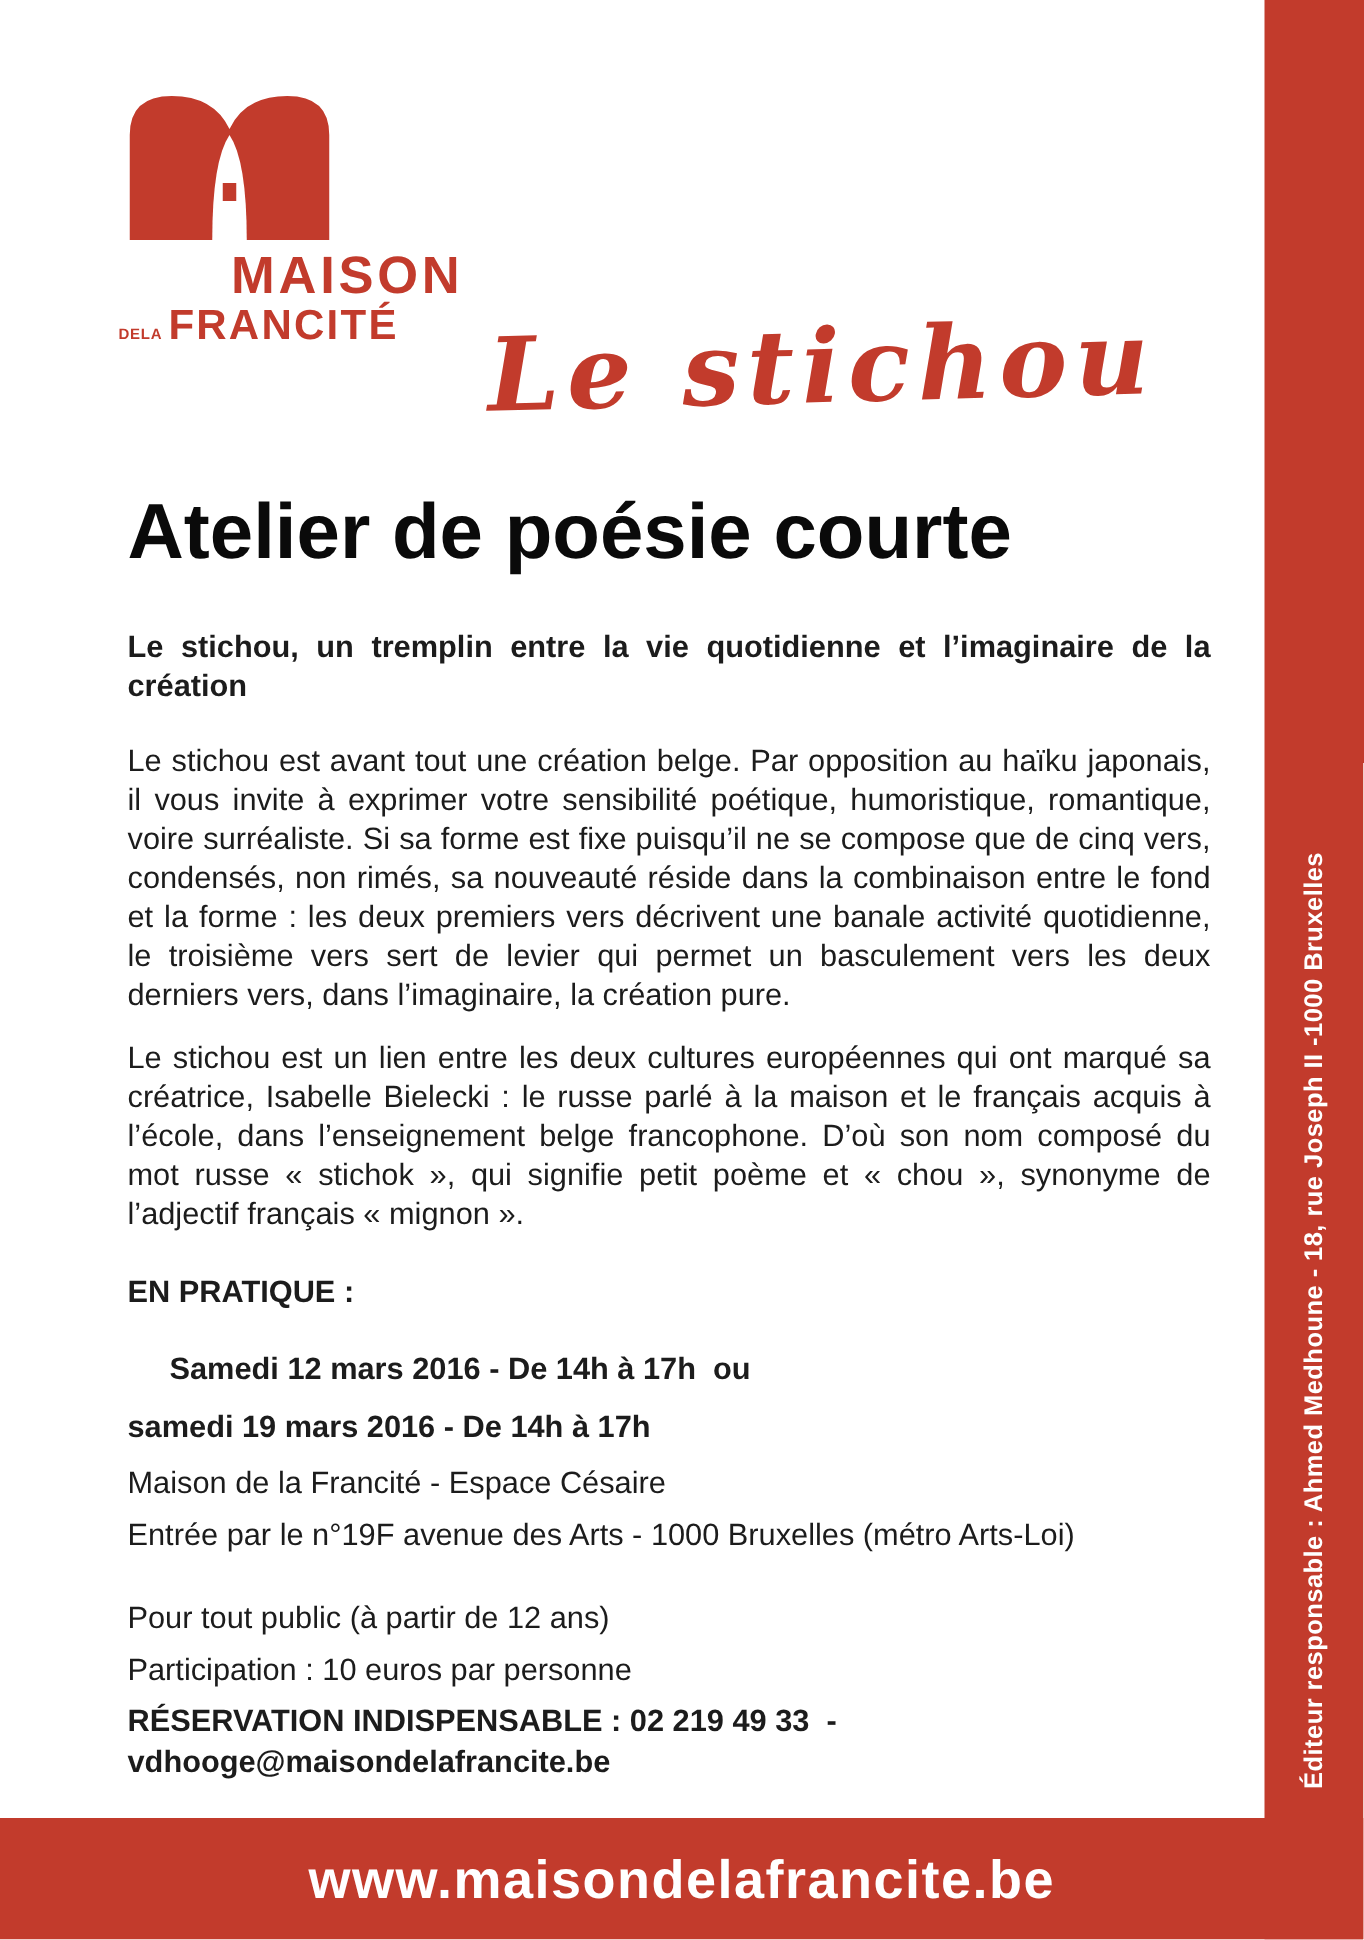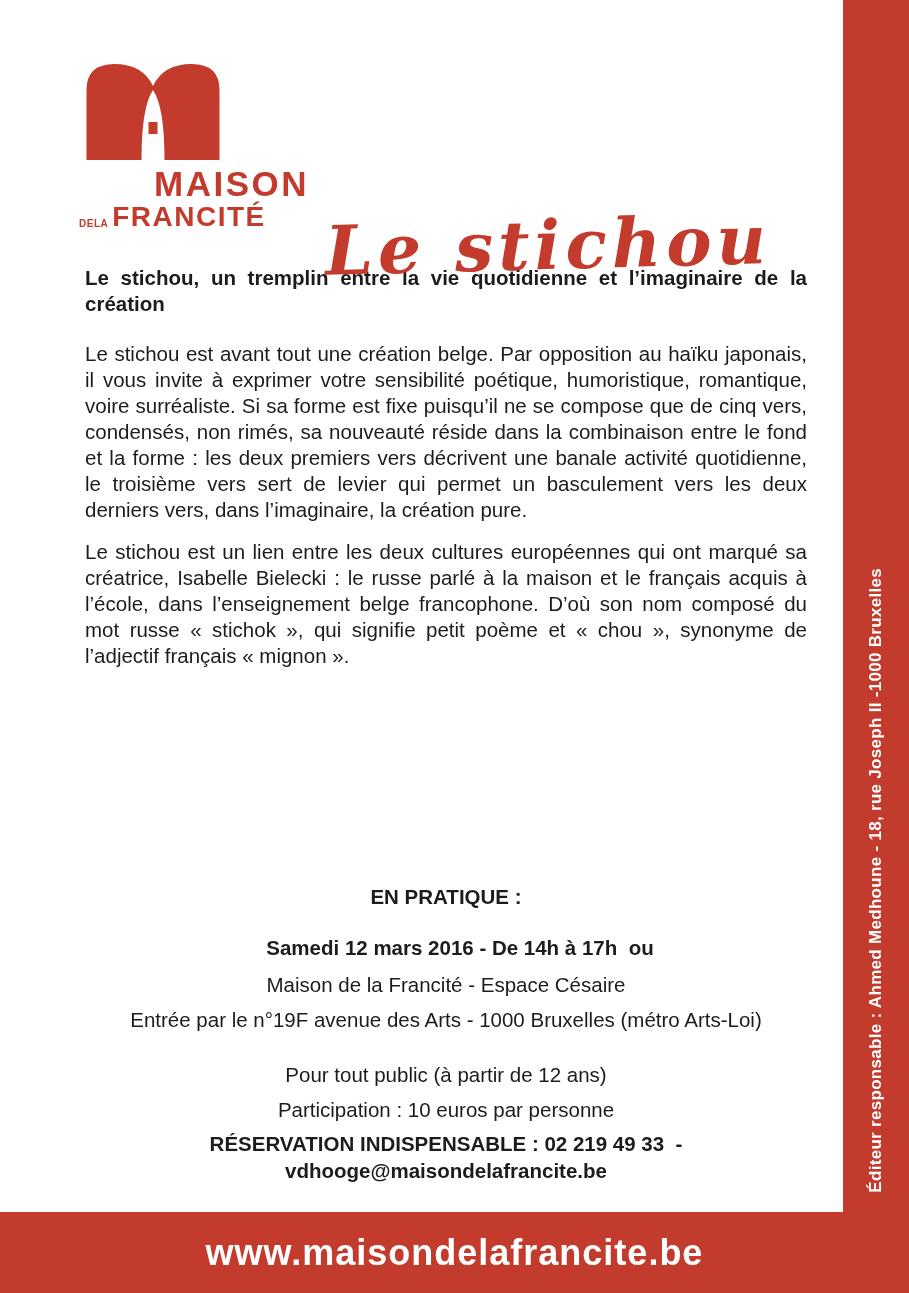--- a/index.html
+++ b/index.html
@@ -127,24 +127,23 @@
     font-size: 20.5px;
     line-height: 26px;
     text-align: justify;
   }
   .body-par.first  { margin-top: 24px; }
   .body-par.second { margin-top: 16px; }
 
   
   .lower {
     position: absolute;
-    top: 883px;
+    top: 848px;
     left: 0;
     right: 0;
-    text-align: center;
   }
   .lower p { font-size: 20.5px; line-height: 27px; }
   .bold-line  { font-weight: 700; }
   .plain-line { font-weight: 400; }
   .m-date1 { margin-top: 24px; margin-left: 28px; }
   .m-date2 { margin-top: 12px; }
   .m-venue { margin-top: 10px; }
   .m-entrance { margin-top: 8px; }
   .m-public { margin-top: 28px; }
   .m-participation { margin-top: 8px; }
@@ -176,30 +175,32 @@
         <span class="logo-small">
           <span>DE</span>
           <span>LA</span>
         </span>
         <span class="logo-francite">FRANCITÉ</span>
       </div>
     </div>
 
     <div class="script-title">Le stichou</div>
 
+    <h1 class="headline">Atelier de poésie courte</h1>
 
     <p class="intro">Le stichou, un tremplin entre la vie quotidienne et l’imaginaire de la création</p>
 
     <p class="body-par first">Le stichou est avant tout une création belge. Par opposition au haïku japonais, il vous invite à exprimer votre sensibilité poétique, humoristique, romantique, voire surréaliste. Si sa forme est fixe puisqu’il ne se compose que de cinq vers, condensés, non rimés, sa nouveauté réside dans la combinaison entre le fond et la forme : les deux premiers vers décrivent une banale activité quotidienne, le troisième vers sert de levier qui permet un basculement vers les deux derniers vers, dans l’imaginaire, la création pure.</p>
 
     <p class="body-par second">Le stichou est un lien entre les deux cultures européennes qui ont marqué sa créatrice, Isabelle Bielecki : le russe parlé à la maison et le français acquis à l’école, dans l’enseignement belge francophone. D’où son nom composé du mot russe « stichok », qui signifie petit poème et « chou », synonyme de l’adjectif français « mignon ».</p>
 
     <div class="lower">
       <p class="bold-line">EN PRATIQUE :</p>
       <p class="bold-line m-date1">Samedi 12 mars 2016 - De 14h à 17h &nbsp;ou</p>
+      <p class="bold-line m-date2">samedi 19 mars 2016 - De 14h à 17h</p>
       <p class="plain-line m-venue">Maison de la Francité - Espace Césaire</p>
       <p class="plain-line m-entrance">Entrée par le n°19F avenue des Arts - 1000 Bruxelles (métro Arts-Loi)</p>
       <p class="plain-line m-public">Pour tout public (à partir de 12 ans)</p>
       <p class="plain-line m-participation">Participation : 10 euros par personne</p>
       <p class="bold-line m-reservation">RÉSERVATION INDISPENSABLE : 02 219 49 33 &nbsp;- vdhooge@maisondelafrancite.be</p>
     </div>
 
   </div>
 </div>
 

